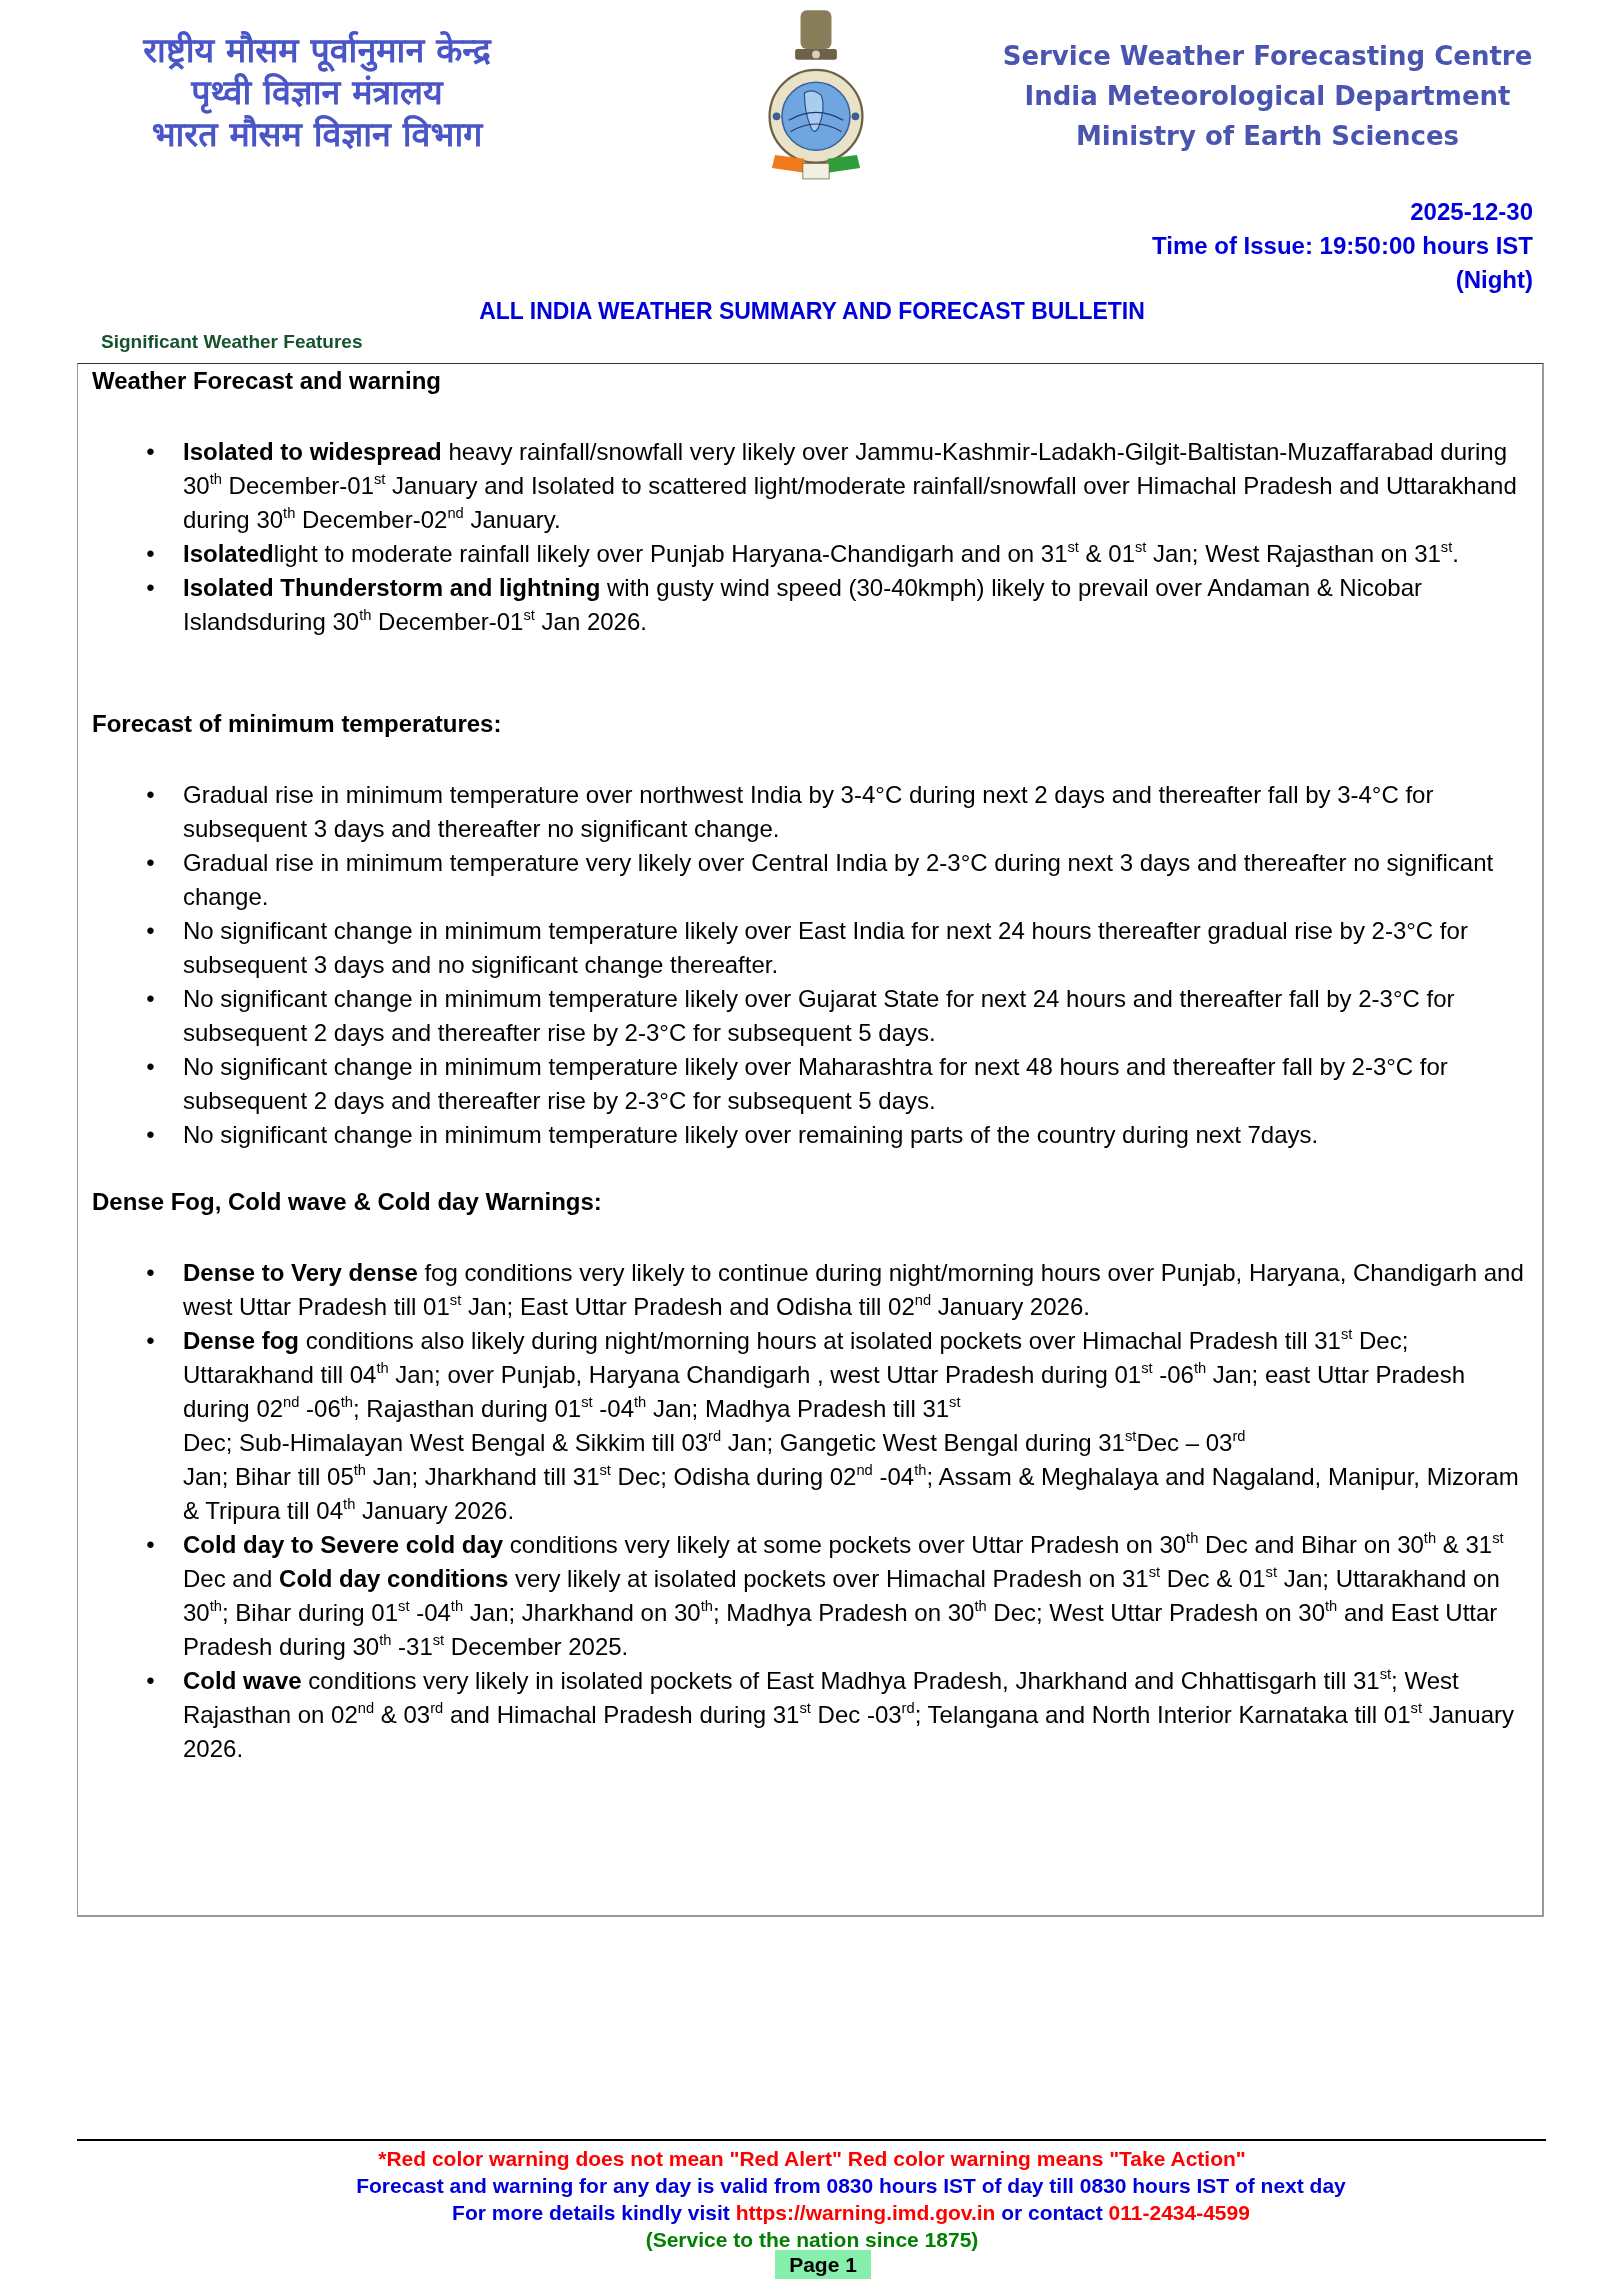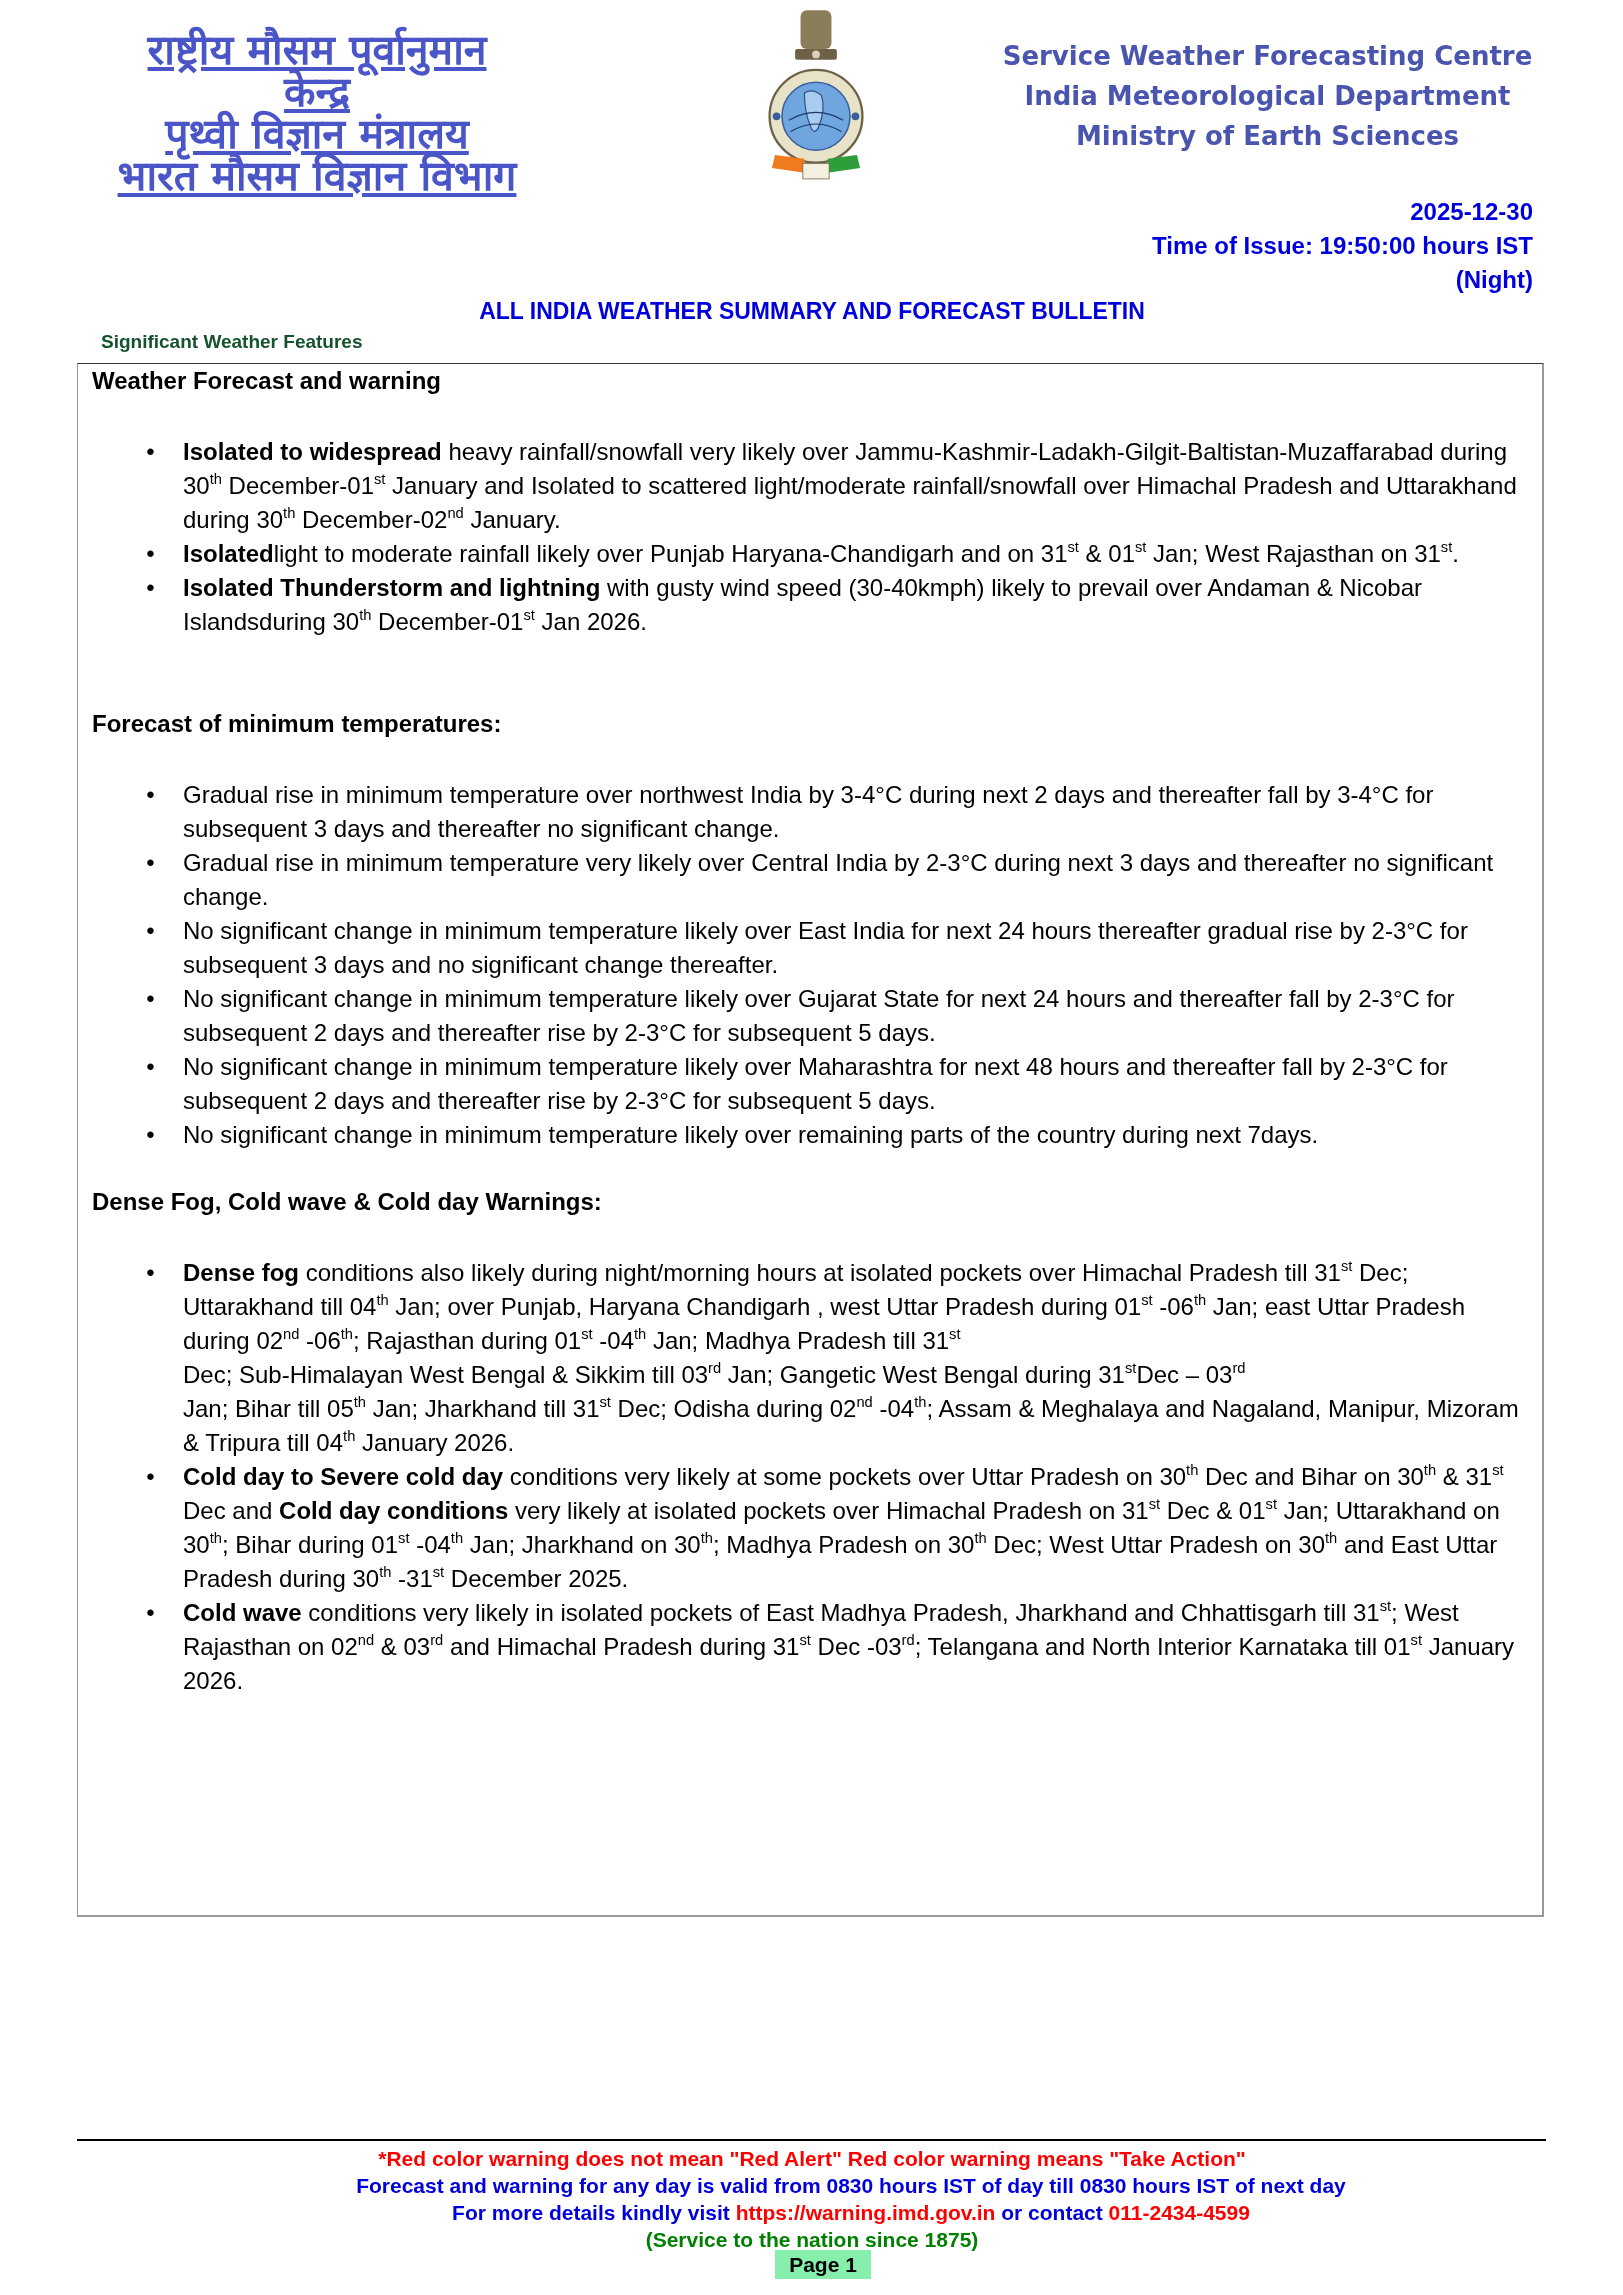--- a/index.html
+++ b/index.html
@@ -1,21 +1,21 @@
 <!DOCTYPE html>
 <html style="font-size:12.4px"><head>
 <meta charset="utf-8">
 <style>
   html, body { margin:0; padding:0; background:#ffffff; }
   body { width:1624px; height:2295px; position:relative; overflow:hidden;
          font-family:"Liberation Sans", "DejaVu Sans", sans-serif; color:#000; }
 
   .hindi-header { position:absolute; left:116px; top:29px; width:402px; text-align:center;
                   color:#4a55c8; font-family:"DejaVu Sans", sans-serif; font-weight:bold;
-                  font-size:41px; line-height:42px;text-decoration:underline; }
+                  font-size:34px; line-height:42px; }
   .eng-header { position:absolute; left:997px; top:36px; width:541px; text-align:center;
                 color:#4a55b0; font-family:"DejaVu Sans", sans-serif; font-weight:bold;
                 font-size:26px; line-height:40px; }
 
   .emblem { position:absolute; left:758px; top:3.9px; width:116px; height:182px; }
 
   .issue-info { position:absolute; right:91px; top:195px; text-align:right; color:#0000dd;
                 font-weight:bold; font-size:24px; line-height:34px; }
 
   .bulletin-title { position:absolute; left:0; width:1624px; top:298px; text-align:center;
@@ -94,20 +94,21 @@
       <li>Gradual rise in minimum temperature over northwest India by 3-4°C during next 2 days and thereafter fall by 3-4°C for subsequent 3 days and thereafter no significant change.</li>
       <li>Gradual rise in minimum temperature very likely over Central India by 2-3°C during next 3 days and thereafter no significant change.</li>
       <li>No significant change in minimum temperature likely over East India for next 24 hours thereafter gradual rise by 2-3°C for subsequent 3 days and no significant change thereafter.</li>
       <li>No significant change in minimum temperature likely over Gujarat State for next 24 hours and thereafter fall by 2-3°C for subsequent 2 days and thereafter rise by 2-3°C for subsequent 5 days.</li>
       <li>No significant change in minimum temperature likely over Maharashtra for next 48 hours and thereafter fall by 2-3°C for subsequent 2 days and thereafter rise by 2-3°C for subsequent 5 days.</li>
       <li>No significant change in minimum temperature likely over remaining parts of the country during next 7days.</li>
     </ul>
 
   <div class="sec-head" style="top:824px">Dense Fog, Cold wave &amp; Cold day Warnings:</div>
   <ul class="bullets" style="top:892px">
+      <li><b>Dense to Very dense</b> fog conditions very likely to continue during night/morning hours over Punjab, Haryana, Chandigarh and west Uttar Pradesh till 01<sup>st</sup> Jan; East Uttar Pradesh and Odisha till 02<sup>nd</sup> January 2026.</li>
       <li><b>Dense fog</b> conditions also likely during night/morning hours at isolated pockets over Himachal Pradesh till 31<sup>st</sup> Dec; Uttarakhand till 04<sup>th</sup> Jan; over Punjab, Haryana Chandigarh , west Uttar Pradesh during 01<sup>st</sup> -06<sup>th</sup> Jan; east Uttar Pradesh during 02<sup>nd</sup> -06<sup>th</sup>; Rajasthan during 01<sup>st</sup> -04<sup>th</sup> Jan; Madhya Pradesh till 31<sup>st</sup><br>Dec; Sub-Himalayan West Bengal &amp; Sikkim till 03<sup>rd</sup> Jan; Gangetic West Bengal during 31<sup>st</sup>Dec – 03<sup>rd</sup><br>Jan; Bihar till 05<sup>th</sup> Jan; Jharkhand till 31<sup>st</sup> Dec; Odisha during 02<sup>nd</sup> -04<sup>th</sup>; Assam &amp; Meghalaya  and Nagaland, Manipur, Mizoram &amp; Tripura  till 04<sup>th</sup> January 2026.</li>
       <li><b>Cold day to Severe cold day</b> conditions very likely at some pockets over Uttar Pradesh on 30<sup>th</sup> Dec and Bihar on 30<sup>th</sup> &amp; 31<sup>st</sup> Dec and <b>Cold day conditions</b> very likely at isolated pockets over Himachal Pradesh on 31<sup>st</sup> Dec &amp; 01<sup>st</sup> Jan; Uttarakhand on 30<sup>th</sup>; Bihar during 01<sup>st</sup> -04<sup>th</sup> Jan; Jharkhand on 30<sup>th</sup>; Madhya Pradesh on 30<sup>th</sup> Dec; West Uttar Pradesh on 30<sup>th</sup> and East Uttar Pradesh during 30<sup>th</sup> -31<sup>st</sup> December 2025.</li>
       <li><b>Cold wave</b> conditions very likely in isolated pockets of East Madhya Pradesh, Jharkhand and Chhattisgarh till 31<sup>st</sup>; West Rajasthan on 02<sup>nd</sup> &amp; 03<sup>rd</sup> and Himachal Pradesh during 31<sup>st</sup> Dec -03<sup>rd</sup>; Telangana and North Interior Karnataka till 01<sup>st</sup> January 2026.</li>
     </ul>
 </div>
 
 <div class="footer-line"></div>
 <div class="footer red" style="top:2147px">*Red color warning does not mean "Red Alert" Red color warning means "Take Action"</div>
 <div class="footer blue" style="top:2174px">Forecast and warning for any day is valid from 0830 hours IST of day till 0830 hours IST of next day</div>
 <div class="footer blue" style="top:2201px">

